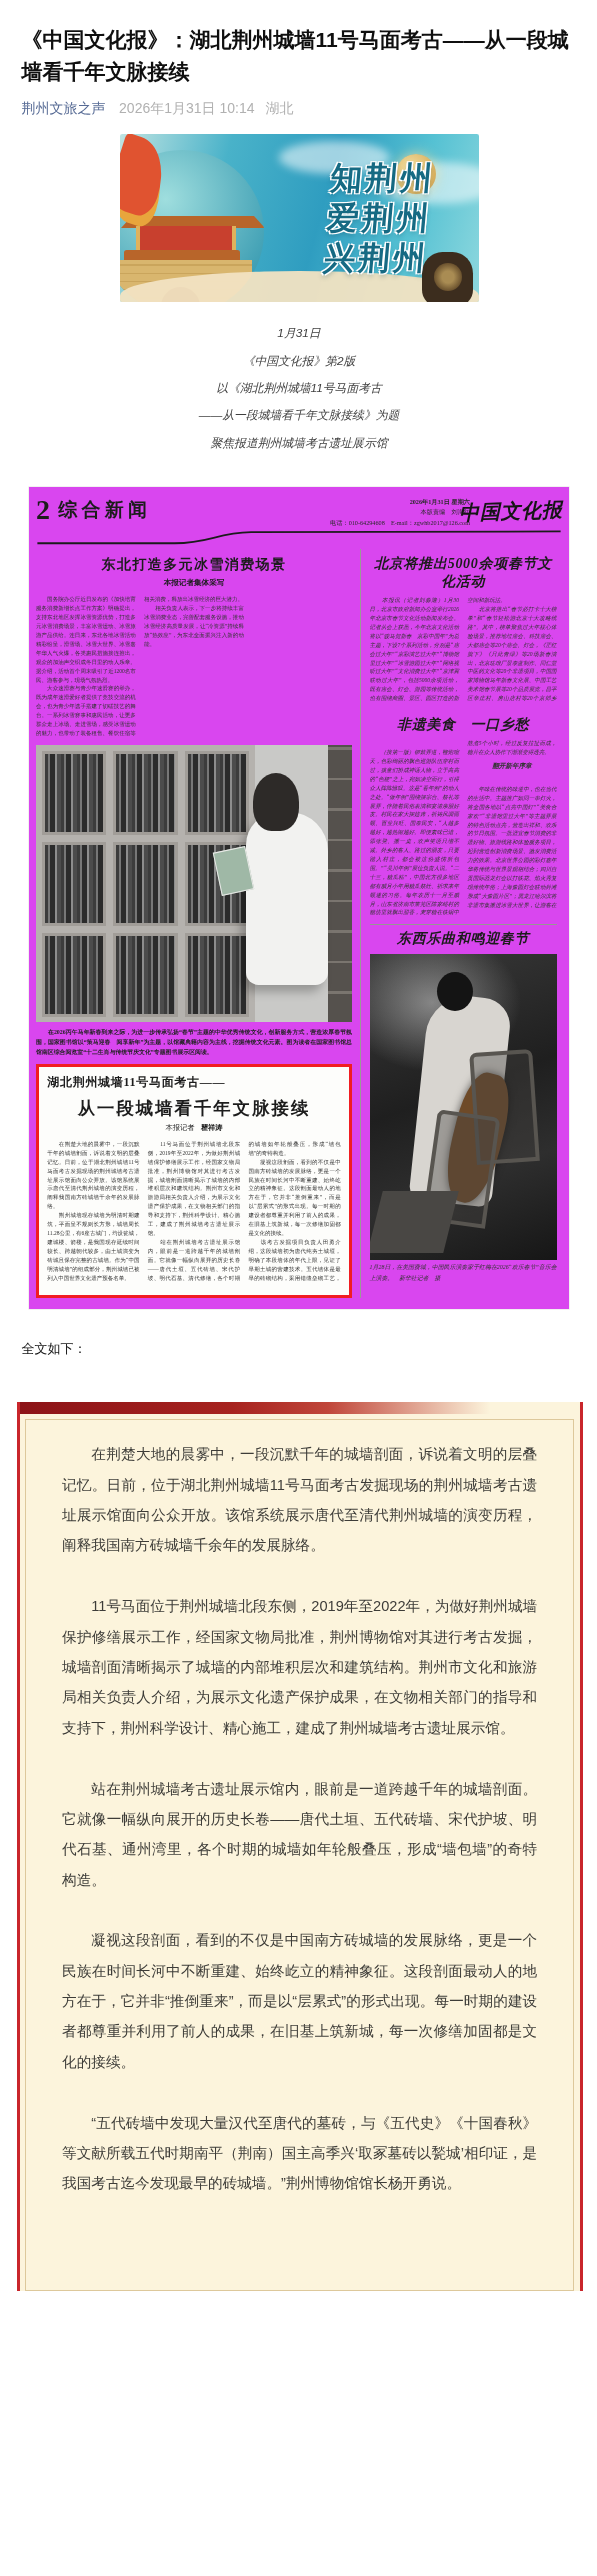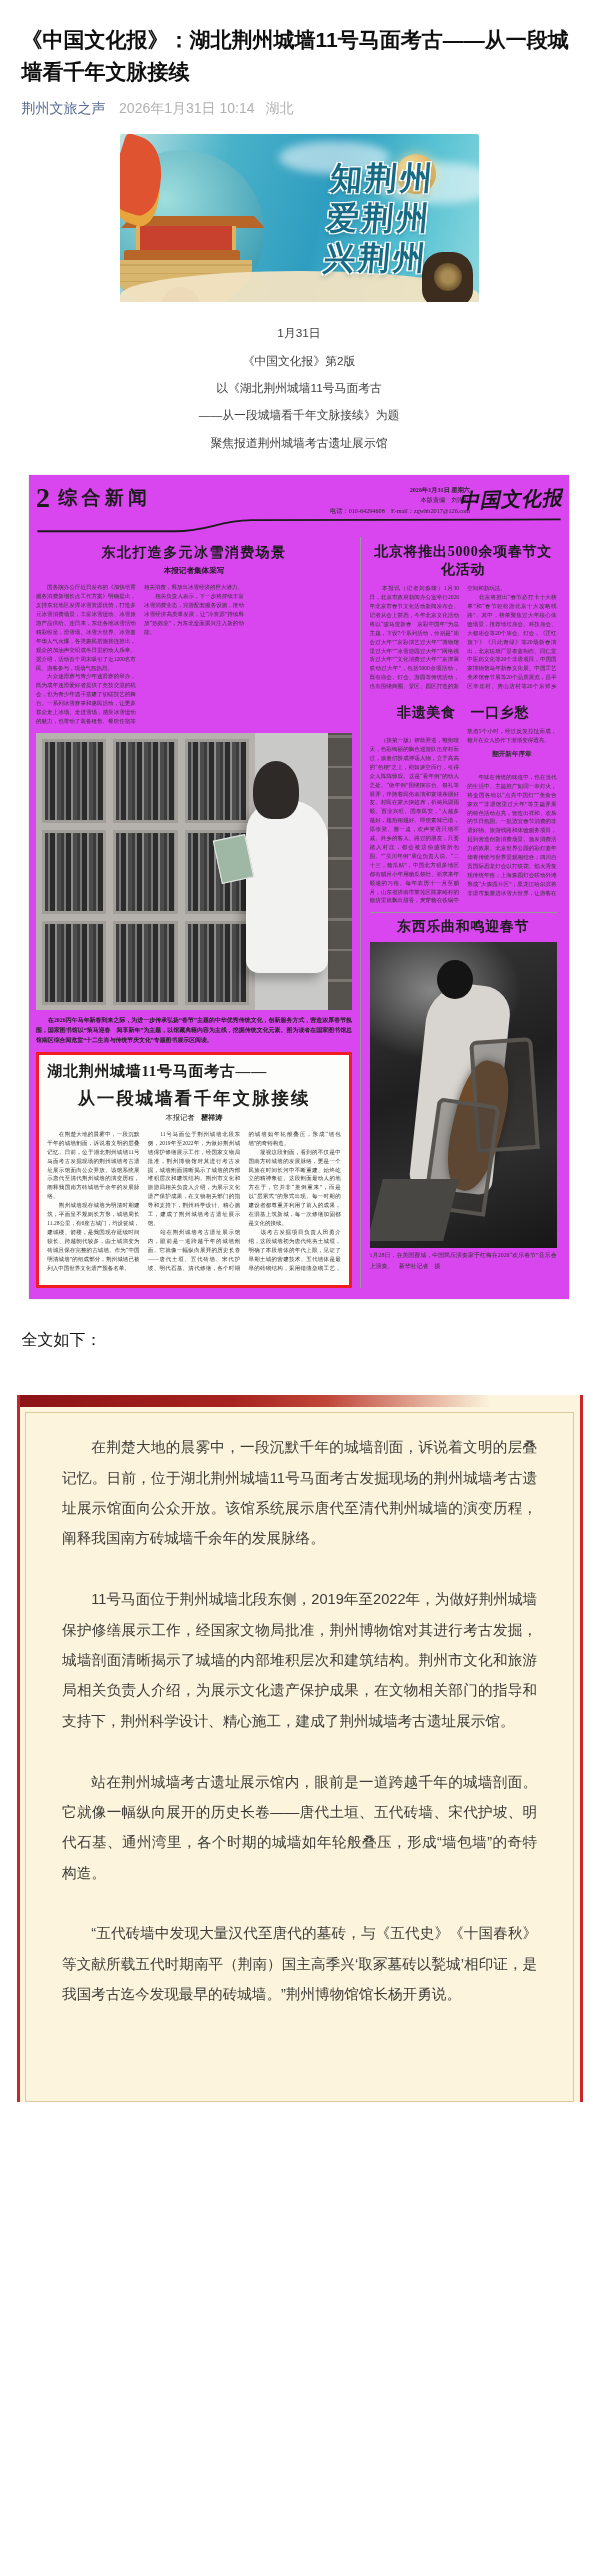--- a/index.html
+++ b/index.html
@@ -27,54 +27,54 @@
   .b-roof2{position:absolute;left:21px;bottom:86px;width:122px;height:0;border-bottom:12.5px solid #b8652a;border-left:11px solid transparent;border-right:11px solid transparent;}
   .b-phoenix{position:absolute;left:-5.5px;top:4.2px;width:49px;height:76px;background:#e05330;border-radius:10% 90% 40% 60%;transform:rotate(18deg);box-shadow:5.5px 12.5px 0 -2.8px #e8a53c;}
   .b-bronze{position:absolute;right:5.5px;bottom:-4.2px;width:51px;height:54px;background:#3c2d1e;border-radius:40% 40% 30% 30%;}
   .b-bronze:before{content:"";position:absolute;left:11.8px;top:11px;width:28px;height:28px;border-radius:50%;background:radial-gradient(circle,#a98c53 30%,#6b522e 70%);}
   .b-cloudband{position:absolute;left:0;right:0;bottom:-18px;height:49px;background:#f2e3c2;border-radius:50% 50% 0 0;opacity:.95;}
   .banner-text{position:absolute;left:207px;top:23.6px;line-height:40px;font-size:32px;font-weight:900;
     color:#166a83;transform:skewX(-5deg);letter-spacing:2.8px;
     text-shadow:-1.4px -1.4px 0 #fff,1.4px -1.4px 0 #fff,-1.4px 1.4px 0 #fff,1.4px 1.4px 0 #fff,0 2.8px 4.9px rgba(15,70,90,.35);}
 
   
-  .intro{margin:18px 0 18px 0;text-align:center;font-size:11.8px;color:#3f3f3f;line-height:2.32;}
+  .intro{margin:18px 0 30px 0;text-align:center;font-size:11.8px;color:#3f3f3f;line-height:2.32;font-style:italic;}
   .intro p{margin:0;}
 
   
   .newspaper{position:relative;width:526px;margin:9.7px auto 0 auto;background:#d946ef;
     box-shadow:0 0 0 0.7px #ececea;padding:7px 7px 11px 7px;
     font-family:"Liberation Serif","DejaVu Serif",serif;color:#1c1c1c;}
   .np-header{position:relative;height:44px;}
   .np-num{font-size:28px;font-weight:700;margin-right:8.3px;vertical-align:-2.8px;}
   .np-section{font-size:19px;font-weight:700;letter-spacing:4.2px;}
   .np-headinfo{position:absolute;right:92px;top:2.8px;text-align:right;font-size:6.2px;line-height:1.7;color:#2a2a2a;}
   .np-headinfo .b{font-weight:700;}
   .np-masthead{position:absolute;right:0;top:4.2px;font-size:20px;font-weight:900;letter-spacing:0.7px;color:#151515;transform:rotate(-2deg);font-style:italic;}
   .np-rule{display:block;width:100%;height:18px;margin-top:-9.7px;}
   .np-body{display:flex;margin-top:2.8px;}
   .np-left{width:316px;padding-right:8.3px;border-right:0.7px solid #9a9a96;}
-  .np-right{width:187px;padding-left:8.3px;}
+  .np-right{width:187px;padding-left:8.3px;font-style:italic;}
   .np-h1{margin:7px 0 1.4px 0;text-align:center;font-size:14px;font-weight:700;letter-spacing:1.4px;}
   .np-byline{text-align:center;font-size:7.6px;font-weight:700;margin:4.2px 0 7px 0;}
   .np-cols{column-gap:8.3px;column-fill:auto;text-align:justify;overflow:hidden;white-space:pre-line;
     font-size:5.5px;line-height:1.62;color:#333;}
   .np-left-text{column-count:3;height:143px;}
   .np-photo-lib{position:relative;height:277px;margin-top:7px;background:#c9c9c7;overflow:hidden;}
   .shelfgrid{position:absolute;left:0;top:0;bottom:0;width:208px;display:grid;grid-template-columns:1fr 1fr 1fr;grid-template-rows:1fr 1fr 1fr;gap:7px;padding:5.5px;background:#b5b2ae;}
   .cell{background:repeating-linear-gradient(90deg,#3c3c3c 0 3.5px,#777 3.5px 5.5px,#2b2b2b 5.5px 9.7px,#8d8d8d 9.7px 11.8px,#4c4c4c 11.8px 16px);border:3.5px solid #a19d98;}
   .fig-body{position:absolute;right:23.6px;top:67px;width:82px;height:173px;background:#f2f2f0;border-radius:33px 39px 12.5px 12.5px;box-shadow:-5.5px 7px 9.7px rgba(0,0,0,.25);}
   .fig-head{position:absolute;right:53px;top:28px;width:46px;height:58px;background:#2d2a28;border-radius:50% 50% 40% 40%;}
   .fig-book{position:absolute;right:103px;top:104px;width:30.5px;height:42px;background:#9fb8a6;border:1.4px solid #e8e8e6;transform:rotate(-12deg);}
   .shelf-right{position:absolute;right:0;top:0;bottom:0;width:23.6px;background:repeating-linear-gradient(0deg,#55514d 0 28px,#7a756f 28px 30.5px);}
   .np-caption{margin-top:4.2px;font-size:5.9px;line-height:1.7;text-align:justify;color:#222;font-weight:600;}
   .np-caption.small{font-weight:400;color:#333;margin-top:2.8px;}
 
   .np-redbox{margin-top:7px;border:3.5px solid #f11d22;padding:7px 8.3px 8.3px 8.3px;background:#fdfdfb;}
-  .rb-kicker{font-size:15px;font-weight:700;letter-spacing:0.7px;}
+  .rb-kicker{font-size:12px;font-weight:700;letter-spacing:0.7px;}
   .rb-head{text-align:center;font-size:17.3px;font-weight:700;letter-spacing:2.1px;margin:5.5px 0 1.4px 0;}
   .rb-byline{text-align:center;font-size:7.3px;margin:2.8px 0 7px 0;}
   .rb-byline b{margin-left:4.2px;}
   .rb-body{column-count:3;height:147px;}
 
   .np-h2{margin:5.5px 0 5.5px 0;text-align:center;font-size:14px;font-weight:700;letter-spacing:0.7px;}
   .bj-text{column-count:2;height:114px;margin-bottom:5.5px;}
   .fy-text{column-count:2;height:179px;margin-bottom:5.5px;}
   .fy-sub{display:block;text-align:center;font-weight:700;font-size:6.6px;margin:4.2px 0;}
   .np-hr{border-top:0.7px solid #979793;margin:4.2px 0 1.4px 0;}
@@ -83,21 +83,21 @@
   .mus-light{position:absolute;left:-28px;top:-21px;width:180px;height:139px;background:radial-gradient(ellipse,rgba(220,220,220,.5),rgba(0,0,0,0) 70%);}
   .mus-player{position:absolute;left:49px;top:42px;width:83px;height:208px;background:#d8d5d0;border-radius:42px 28px 14px 14px;transform:rotate(6deg);}
   .mus-head{position:absolute;left:67px;top:18px;width:36px;height:39px;background:#141414;border-radius:50%;}
   .mus-cello{position:absolute;left:83px;top:118px;width:49px;height:132px;background:#6e4a28;border-radius:40% 40% 46% 46%;transform:rotate(14deg);box-shadow:0 0 8.3px rgba(0,0,0,.6);}
   .mus-chair1,.mus-chair2{position:absolute;border:4.2px solid #585550;border-radius:7px 7px 0 0;width:55px;height:104px;background:rgba(70,68,64,.4);}
   .mus-chair1{right:21px;top:97px;transform:rotate(-4deg);}
   .mus-chair2{right:64px;top:159px;transform:rotate(8deg);}
   .mus-stand{position:absolute;left:5.5px;bottom:7px;width:76px;height:62px;background:#494744;transform:skewX(-14deg);}
 
   
-  .ft-label{margin:30.5px 0 44px 21.5px;font-size:16px;color:#141414;font-family:Liberation Mono, monospace;}
+  .ft-label{margin:30.5px 0 44px 21.5px;font-size:13px;color:#141414;font-family:Liberation Mono, monospace;}
   .card{position:relative;margin:0 15.3px 7px 16.6px;background:#fcf4dc;
     border-left:3.5px solid #c9262b;border-right:3.5px solid #c9262b;}
   .bar{height:11.8px;}
   .bar.top{background:linear-gradient(90deg,#8c1317 0%,#a7231f 38%,#c0463a 55%,rgba(252,244,220,0) 84%);}
   .card-inner{margin:5.5px;border:0.7px solid #ddc89b;padding:19.4px 36px 83px 36px;}
   .card-inner p{margin:0 0 30.5px 0;font-size:14.6px;line-height:2.08;color:#3d3c38;text-align:justify;text-indent:2em;}
   .card-inner p:last-child{margin-bottom:8.3px;}
 </style>
 </head>
 <body>
@@ -232,20 +232,21 @@
   </div>
 
   <div class="ft-label">全文如下：</div>
 
   <div class="card">
     <div class="bar top"></div>
     <div class="card-inner">
       <p>在荆楚大地的晨雾中，一段沉默千年的城墙剖面，诉说着文明的层叠记忆。日前，位于湖北荆州城墙11号马面考古发掘现场的荆州城墙考古遗址展示馆面向公众开放。该馆系统展示唐代至清代荆州城墙的演变历程，阐释我国南方砖城墙千余年的发展脉络。</p>
       <p>11号马面位于荆州城墙北段东侧，2019年至2022年，为做好荆州城墙保护修缮展示工作，经国家文物局批准，荆州博物馆对其进行考古发掘，城墙剖面清晰揭示了城墙的内部堆积层次和建筑结构。荆州市文化和旅游局相关负责人介绍，为展示文化遗产保护成果，在文物相关部门的指导和支持下，荆州科学设计、精心施工，建成了荆州城墙考古遗址展示馆。</p>
       <p>站在荆州城墙考古遗址展示馆内，眼前是一道跨越千年的城墙剖面。它就像一幅纵向展开的历史长卷——唐代土垣、五代砖墙、宋代护坡、明代石基、通州湾里，各个时期的城墙如年轮般叠压，形成“墙包墙”的奇特构造。</p>
+      <p>凝视这段剖面，看到的不仅是中国南方砖城墙的发展脉络，更是一个民族在时间长河中不断重建、始终屹立的精神象征。这段剖面最动人的地方在于，它并非“推倒重来”，而是以“层累式”的形式出现。每一时期的建设者都尊重并利用了前人的成果，在旧基上筑新城，每一次修缮加固都是文化的接续。</p>
       <p>“五代砖墙中发现大量汉代至唐代的墓砖，与《五代史》《十国春秋》等文献所载五代时期南平（荆南）国主高季兴‘取冢墓砖以甃城’相印证，是我国考古迄今发现最早的砖城墙。”荆州博物馆馆长杨开勇说。</p>
 
     </div>
 
   </div>
 
 </div>
 
 
 </body></html>

